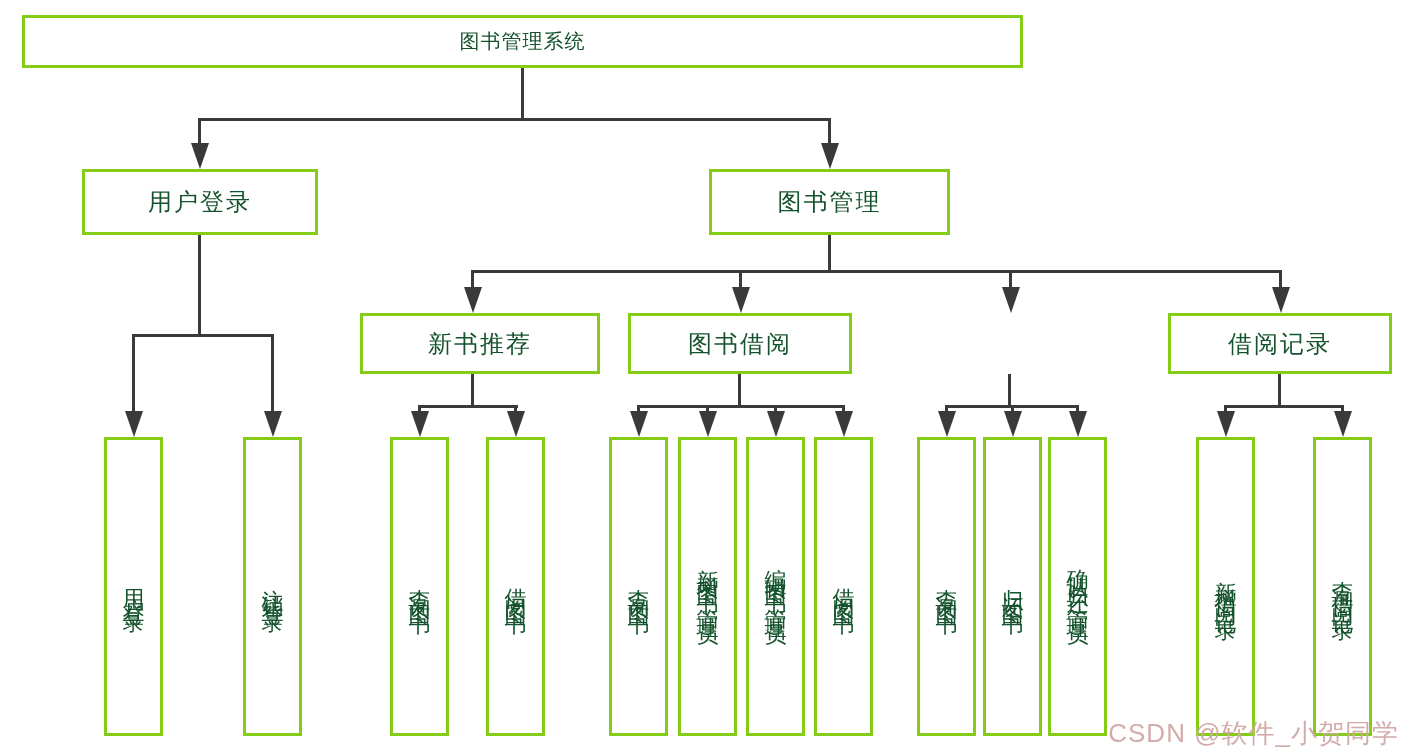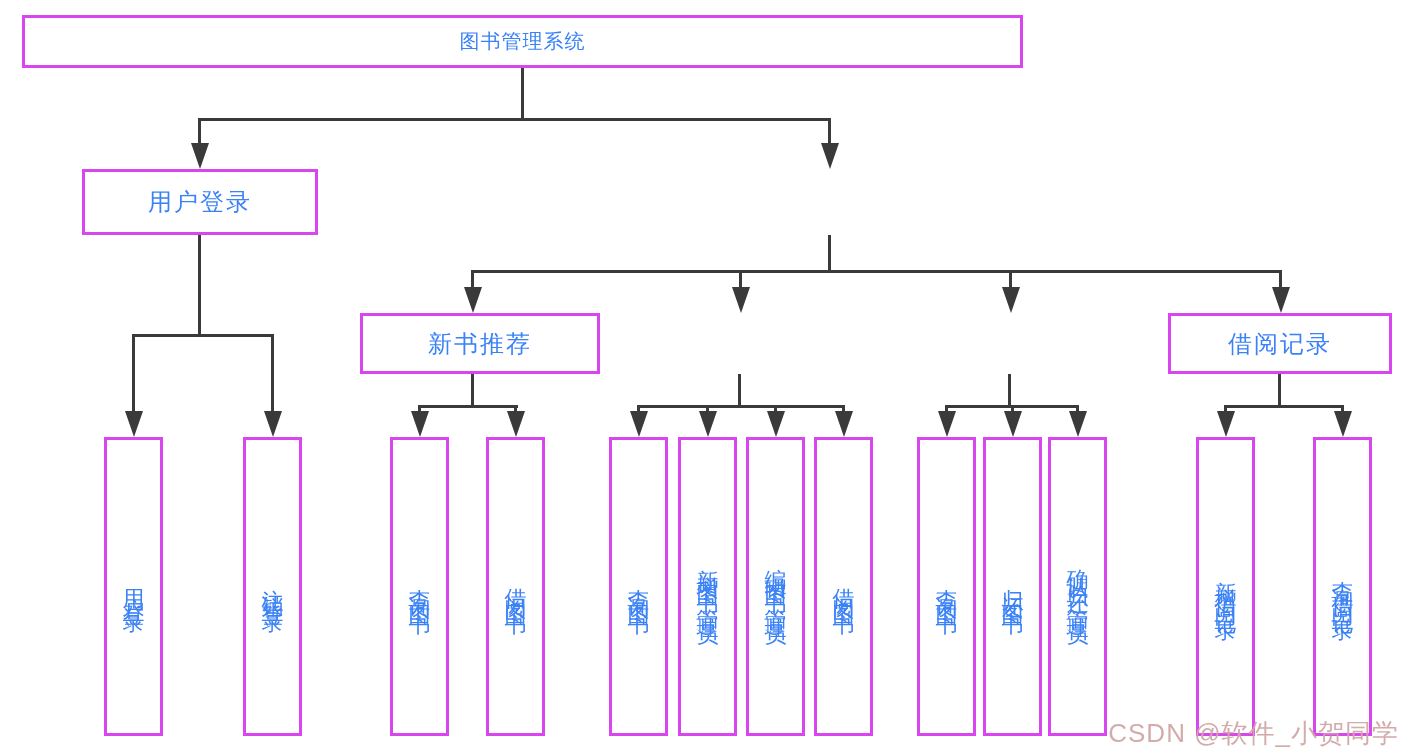--- a/index.html
+++ b/index.html
@@ -2,23 +2,23 @@
 <html><head>
 <meta charset="utf-8">
 <style>
   html,body{margin:0;padding:0;background:#ffffff;}
   .canvas{
     position:relative;width:1405px;height:747px;background:#ffffff;overflow:hidden;
     font-family:"Liberation Sans","DejaVu Sans",sans-serif;color:#2f2f2f;
   }
   .node{
     position:absolute;box-sizing:border-box;background:#ffffff;
-    border:3px solid #d946ef;
+    border:3px solid #84cc16;
     display:flex;align-items:center;justify-content:center;
-    font-size:24px;letter-spacing:2px;color:#3b82f6;
+    font-size:24px;letter-spacing:2px;color:#14532d;
   }
   .node.root{font-size:20px;letter-spacing:1px;}
   .node.vert{
     writing-mode:vertical-rl;
     font-size:22px;letter-spacing:8px;line-height:1;
     padding:6px 0;
   }
   .vl{position:absolute;width:3px;background:#3a3a3a;}
   .hl{position:absolute;height:3px;background:#3a3a3a;}
   .ar{
@@ -44,20 +44,23 @@
   <div class="vl" style="left:521px;top:68px;height:52px;"></div>
   <div class="hl" style="left:198px;top:118px;width:633px;"></div>
   <div class="vl" style="left:198px;top:118px;height:28px;"></div>
   <div class="ar" style="left:191px;top:143px;"></div>
   <div class="vl" style="left:828px;top:118px;height:28px;"></div>
   <div class="ar" style="left:821px;top:143px;"></div>
 
   <div class="node" style="left:82px;top:169px;width:236px;height:66px;">
     <span>用户登录</span>
   </div>
+  <div class="node" style="left:709px;top:169px;width:241px;height:66px;">
+    <span>图书管理</span>
+  </div>
 
   <div class="vl" style="left:198px;top:235px;height:99px;"></div>
   <div class="hl" style="left:132px;top:334px;width:142px;"></div>
   <div class="vl" style="left:132px;top:334px;height:79px;"></div>
   <div class="ar" style="left:125px;top:411px;"></div>
   <div class="vl" style="left:271px;top:334px;height:79px;"></div>
   <div class="ar" style="left:264px;top:411px;"></div>
 
   <div class="vl" style="left:828px;top:235px;height:37px;"></div>
   <div class="hl" style="left:471px;top:270px;width:810px;"></div>
@@ -65,20 +68,23 @@
   <div class="ar" style="left:464px;top:287px;"></div>
   <div class="vl" style="left:739px;top:270px;height:20px;"></div>
   <div class="ar" style="left:732px;top:287px;"></div>
   <div class="vl" style="left:1009px;top:270px;height:20px;"></div>
   <div class="ar" style="left:1002px;top:287px;"></div>
   <div class="vl" style="left:1279px;top:270px;height:20px;"></div>
   <div class="ar" style="left:1272px;top:287px;"></div>
 
   <div class="node" style="left:360px;top:313px;width:240px;height:61px;">
     <span>新书推荐</span>
+  </div>
+  <div class="node" style="left:628px;top:313px;width:224px;height:61px;">
+    <span>图书借阅</span>
   </div>
   <div class="node" style="left:1168px;top:313px;width:224px;height:61px;">
     <span>借阅记录</span>
   </div>
 
   <div class="vl" style="left:471px;top:374px;height:33px;"></div>
   <div class="hl" style="left:418px;top:405px;width:100px;"></div>
   <div class="vl" style="left:418px;top:405px;height:8px;"></div>
   <div class="ar" style="left:411px;top:411px;"></div>
   <div class="vl" style="left:514px;top:405px;height:8px;"></div>

